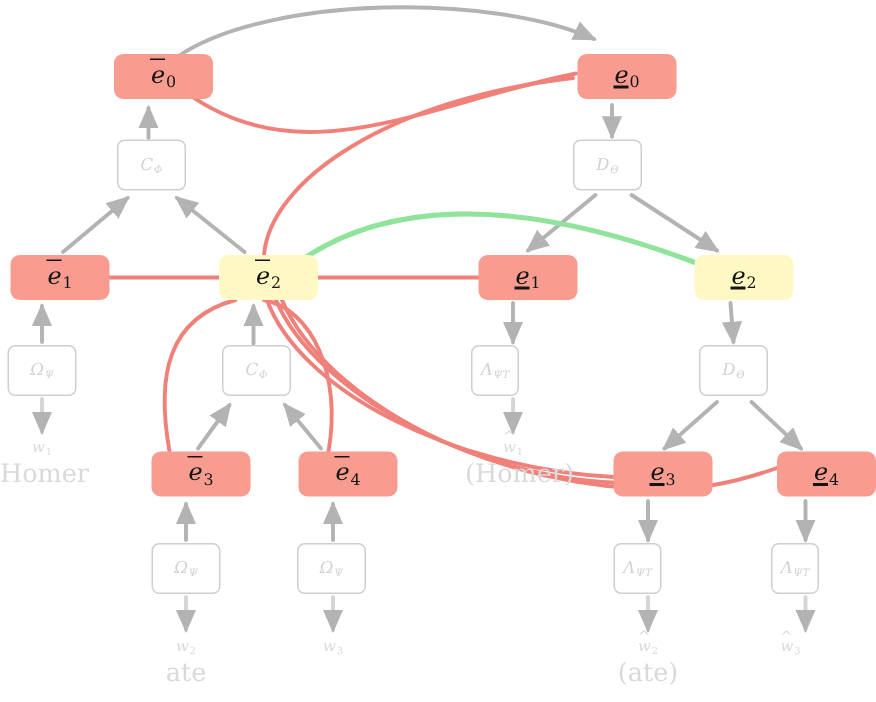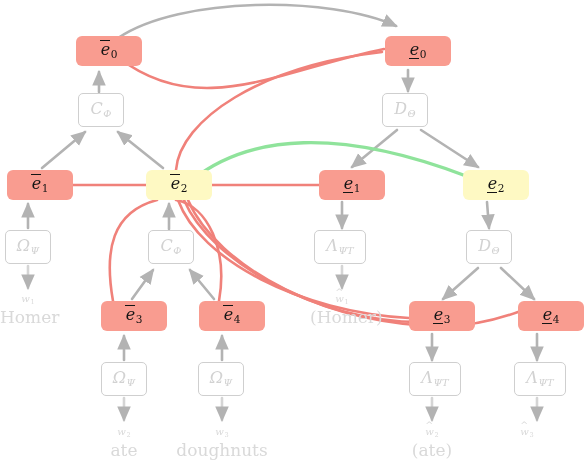--- a/index.html
+++ b/index.html
@@ -14,22 +14,22 @@
 
   
   .ent{width:66px;height:30px;font-size:16px;color:#141414;
        font-style:italic;}
   .ent.red{background:#f99c90;}
   .ent.green{background:#fef9c3;}
 
   
   .fn{width:46px;height:34px;background:#ffffff;
       border:1.2px solid #cfcfcf;border-radius:5px;
-      color:#d2d2d2;font-size:16px;font-style:italic;}
-  .fn.wide{width:52px;}
+      color:#d2d2d2;font-size:11px;font-style:italic;}
+  .fn.wide{width:32px;}
 
   
   .wlab{position:absolute;color:#d9d9d9;text-align:center;
         font-size:13px;line-height:1.18;}
   .wlab .sym{font-style:italic;font-size:10px;}
   .wlab .txt{font-style:normal;font-size:17px;display:block;}
 
   .sub{font-size:0.62em;font-style:italic;vertical-align:-0.30em;
        margin-left:0.5px;}
   .subn{font-size:0.66em;font-style:normal;vertical-align:-0.30em;
@@ -206,21 +206,20 @@
   <div class="wlab" style="left:0px;top:290px;width:56px;">
     <span class="sym">w<span class="subn">1</span></span>
     <span class="txt">Homer</span>
   </div>
   <div class="wlab" style="left:96px;top:423px;width:56px;">
     <span class="sym">w<span class="subn">2</span></span>
     <span class="txt">ate</span>
   </div>
   <div class="wlab" style="left:167px;top:423px;width:110px;">
     <span class="sym">w<span class="subn">3</span></span>
-    <span class="txt">doughnuts</span>
   </div>
 
   <div class="wlab" style="left:310px;top:290px;width:64px;">
     <span class="sym"><i class="hat">w</i><span class="subn">1</span></span>
     <span class="txt">(Homer)</span>
   </div>
   <div class="wlab" style="left:400px;top:423px;width:64px;">
     <span class="sym"><i class="hat">w</i><span class="subn">2</span></span>
     <span class="txt">(ate)</span>
   </div>

